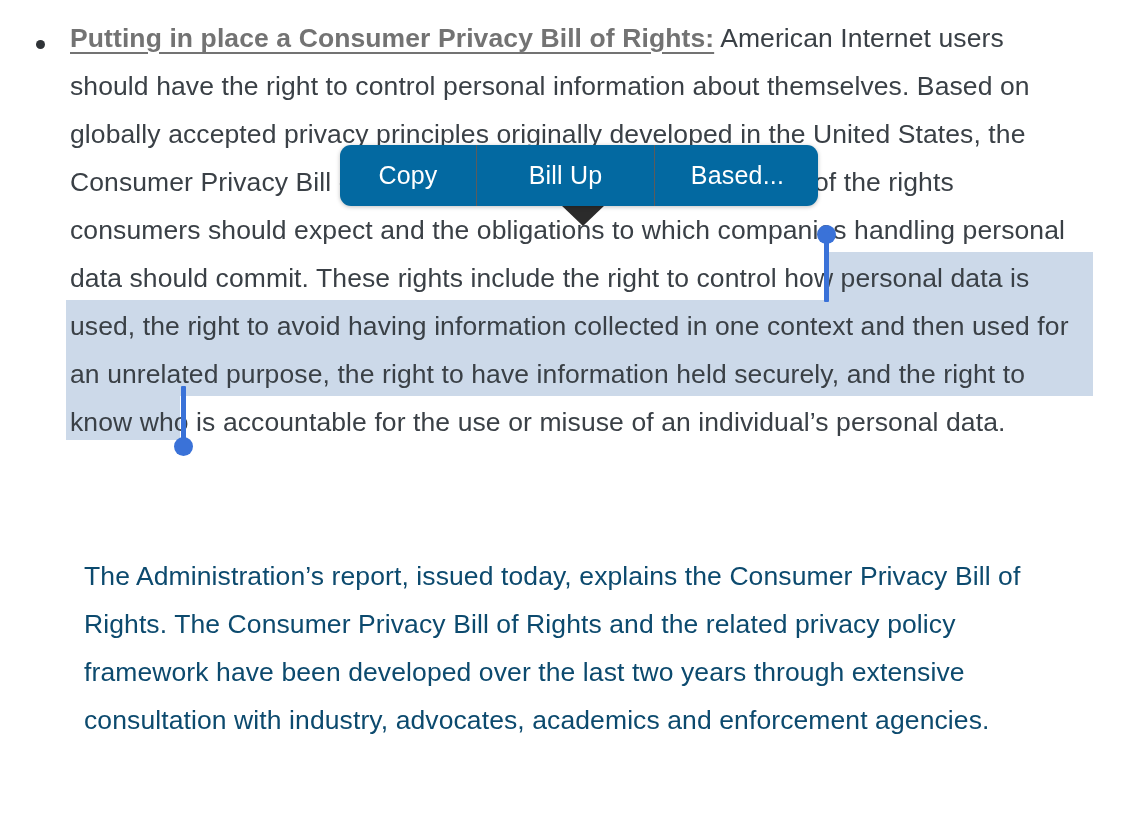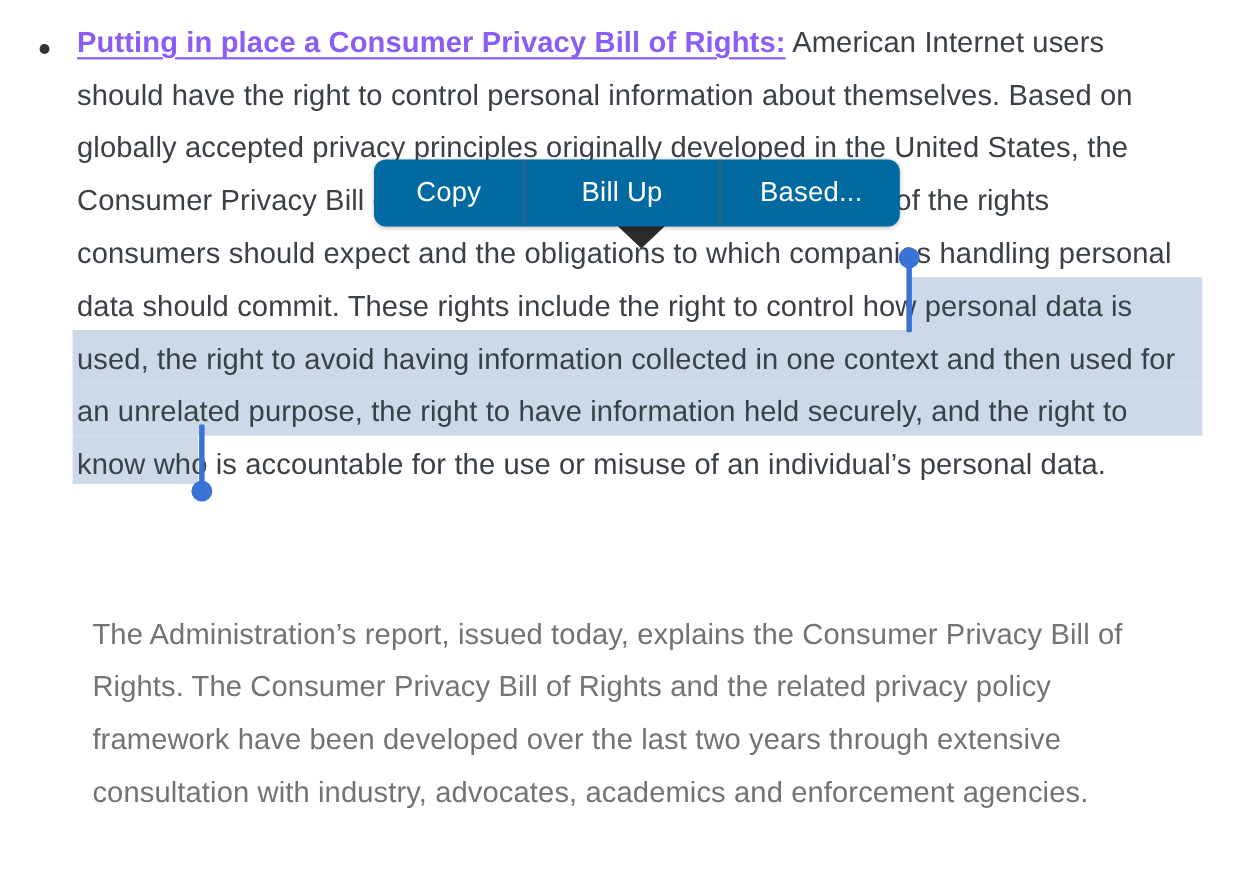--- a/index.html
+++ b/index.html
@@ -45,31 +45,31 @@
     font-size: 26.5px;
     line-height: 48px;
     color: #3a4046;
     letter-spacing: 0.1px;
     width: 1018px;
   }
   .lead {
     font-weight: bold;
     text-decoration: underline;
     text-underline-offset: 5px;
-    color: #8b5cf6;
+    color: #737373;
   }
 
   .para2 {
     position: absolute;
     left: 84px;
     top: 552px;
     width: 1000px;
     font-size: 26.5px;
     line-height: 48px;
-    color: #737373;
+    color: #0c4a6e;
     letter-spacing: 0.1px;
   }
 
   
   .sel-rect {
     position: absolute;
     background: #ccd9e9;
     pointer-events: none;
   }
   #sel-row-1 { left: 828px; top: 252px; width: 265px; height: 48px; }

